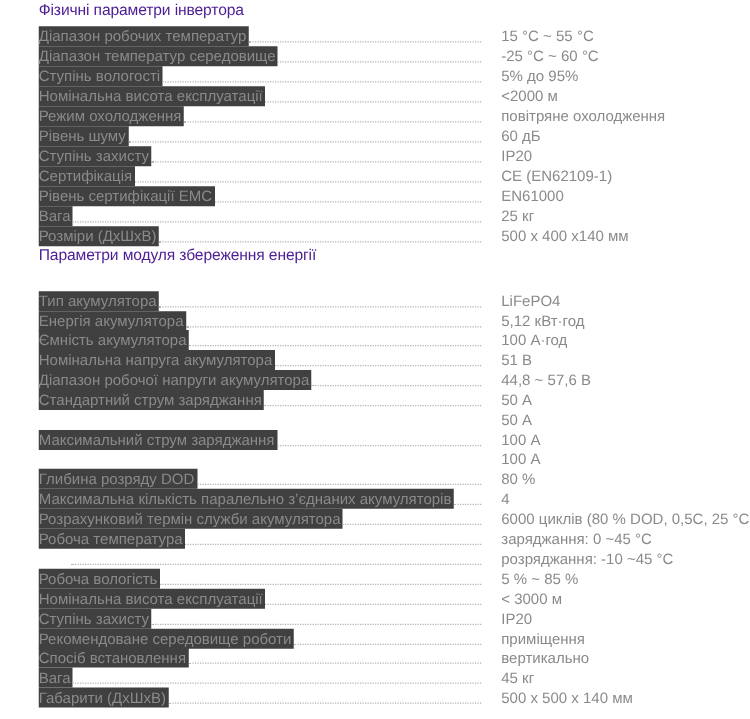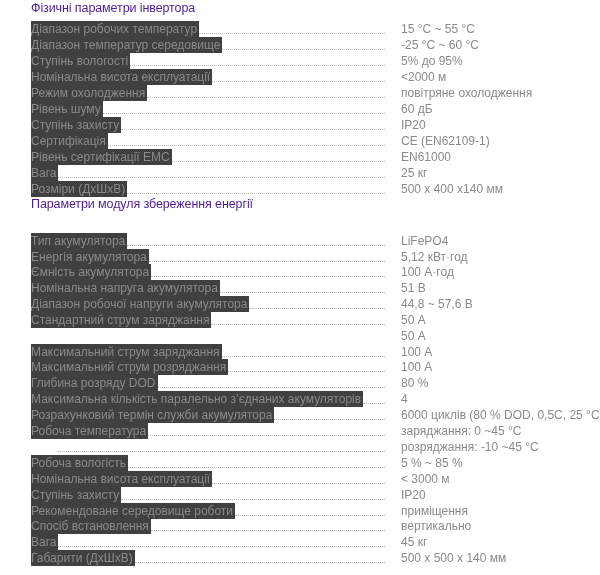--- a/index.html
+++ b/index.html
@@ -207,24 +207,20 @@
     <span class="value">50 А</span>
   </div>
   <div class="row" style="top:344px;">
     <div class="label-wrap">
         <span class="label">Максимальний струм заряджання</span>
         <span class="leader"></span>
       </div>
     <span class="value">100 А</span>
   </div>
   <div class="row" style="top:359px;">
-    <div class="label-wrap">
-        <span class="label">Максимальний струм розряджання</span>
-        <span class="leader"></span>
-      </div>
     <span class="value">100 А</span>
   </div>
   <div class="row" style="top:375px;">
     <div class="label-wrap">
         <span class="label">Глибина розряду DOD</span>
         <span class="leader"></span>
       </div>
     <span class="value">80 %</span>
   </div>
   <div class="row" style="top:391px;">

